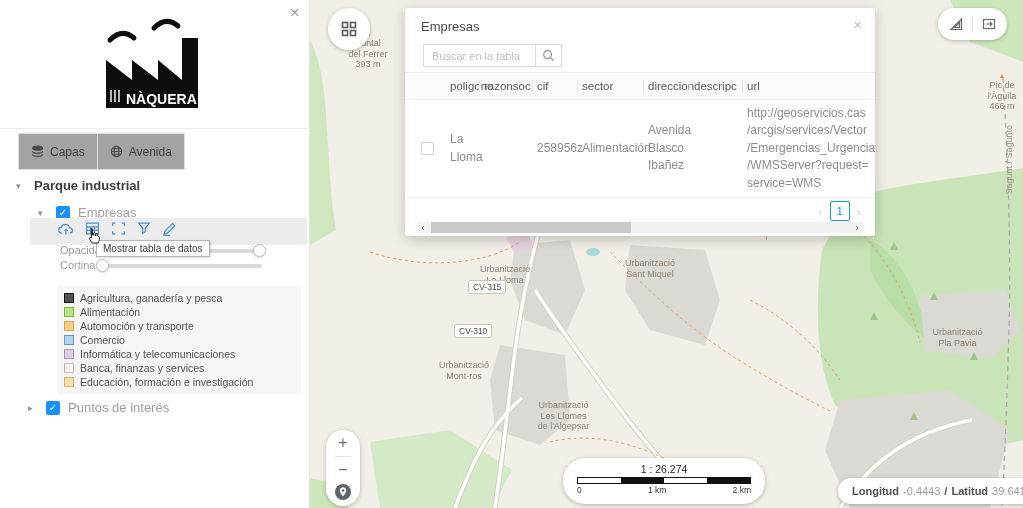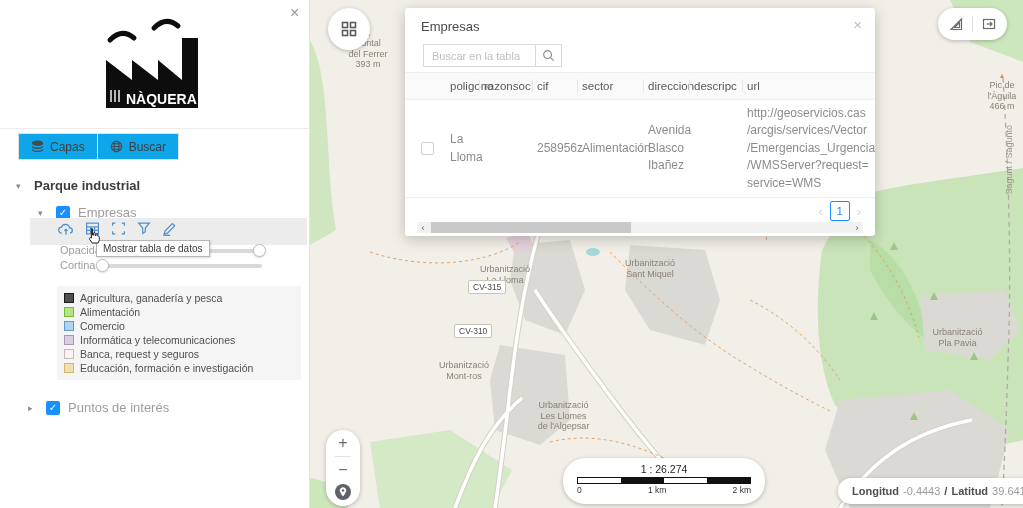--- a/index.html
+++ b/index.html
@@ -7,22 +7,22 @@
     font-family:"Liberation Sans", sans-serif; background:#fff; }
   .pre { white-space:pre-line; }
 
   
   #sidebar { position:absolute; left:0; top:0; width:310px; height:508px;
     background:#fff; border-right:1px solid #e4e4e4; z-index:30; }
   #sb-close { position:absolute; left:290px; top:4px; font-size:16px; color:#9a9a9a; cursor:pointer; }
   #logo { position:absolute; left:82px; top:12px; width:150px; height:110px; }
   #sb-divider { position:absolute; left:0; top:128px; width:310px; border-top:1px solid #ececec; }
   .tabs { position:absolute; left:18px; top:133px; display:flex; }
-  .tab { display:flex; align-items:center; gap:6px; height:27px; padding:0 12px;
-    border:1px solid #e0e0e0; background:#0ea5e9; font-size:12px; color:#404040; cursor:pointer; }
+  .tab { display:flex; align-items:center; gap:6px; height:37px; padding:0 12px;
+    border:1px solid #e0e0e0; background:#a3a3a3; font-size:12px; color:#404040; cursor:pointer; }
   .tab + .tab { border-left:none; }
   .tree-row { position:absolute; display:flex; align-items:center; gap:8px; font-size:13px; }
   .caret { color:#8c8c8c; font-size:9px; width:10px; }
   .chk { width:14px; height:14px; border-radius:2px; color:#fff; font-size:10px;
     display:flex; align-items:center; justify-content:center; line-height:1; }
   .chk-empty { width:13px; height:13px; border:1px solid #d0d0d0; border-radius:2px; background:#fff; }
   #toolbar-band { position:absolute; left:30px; top:218px; width:277px; height:27px; background:#ececec; }
   .tb-icons { position:absolute; left:58px; top:221px; display:flex; gap:11px; }
   .tb-icons svg { cursor:pointer; }
   #cursor-hand { position:absolute; left:86px; top:228px; z-index:6; }
@@ -275,21 +275,21 @@
     <div class="tab">
       <svg width="13" height="13" viewBox="0 0 14 14">
         <g fill="none" stroke="#4a4a4a" stroke-width="1.1">
           <circle cx="7" cy="7" r="5.6"></circle>
             <ellipse cx="7" cy="7" rx="2.6" ry="5.6"></ellipse>
           <path d="M1.4,7 H12.6"></path>
             <path d="M2.2,4 H11.8"></path>
             <path d="M2.2,10 H11.8"></path>
         </g>
       </svg>
-      <span>Buscar</span>
+      <span>Avenida</span>
     </div>
   </div>
 
   <div class="tree-row" style="left:16px; top:178px;">
     <span class="caret">▾</span>
     <span style="font-weight:bold; color:#3d3d3d;">Parque industrial</span>
   </div>
 
   <div class="tree-row" style="left:38px; top:205px;">
     <span class="caret">▾</span>
@@ -355,30 +355,34 @@
   <div id="legend">
     <div class="lg-item">
       <span class="lg-sq" style="background-color: rgb(79, 79, 79); border-color: rgb(26, 26, 26);"></span>
       <span class="lg-label">Agricultura, ganadería y pesca</span>
       </div>
     <div class="lg-item">
       <span class="lg-sq" style="background-color: rgb(185, 226, 135); border-color: rgb(111, 191, 63);"></span>
       <span class="lg-label">Alimentación</span>
       </div>
     <div class="lg-item">
+      <span class="lg-sq" style="background-color: rgb(243, 203, 141); border-color: rgb(232, 163, 61);"></span>
+      <span class="lg-label">Automoción y transporte</span>
+      </div>
+    <div class="lg-item">
       <span class="lg-sq" style="background-color: rgb(179, 211, 234); border-color: rgb(91, 155, 213);"></span>
       <span class="lg-label">Comercio</span>
       </div>
     <div class="lg-item">
       <span class="lg-sq" style="background-color: rgb(217, 207, 224); border-color: rgb(168, 154, 181);"></span>
       <span class="lg-label">Informática y telecomunicaciones</span>
       </div>
     <div class="lg-item">
       <span class="lg-sq" style="background-color: rgb(250, 241, 240); border-color: rgb(201, 184, 184);"></span>
-      <span class="lg-label">Banca, request y seguros</span>
+      <span class="lg-label">Banca, finanzas y services</span>
       </div>
     <div class="lg-item">
       <span class="lg-sq" style="background-color: rgb(238, 224, 178); border-color: rgb(212, 184, 106);"></span>
       <span class="lg-label">Educación, formación e investigación</span>
       </div>
   </div>
 
   <div class="tree-row" style="left:28px; top:400px;">
     <span class="caret">▸</span>
     <span class="chk" style="background-color: rgb(24, 144, 255);">✓</span>

